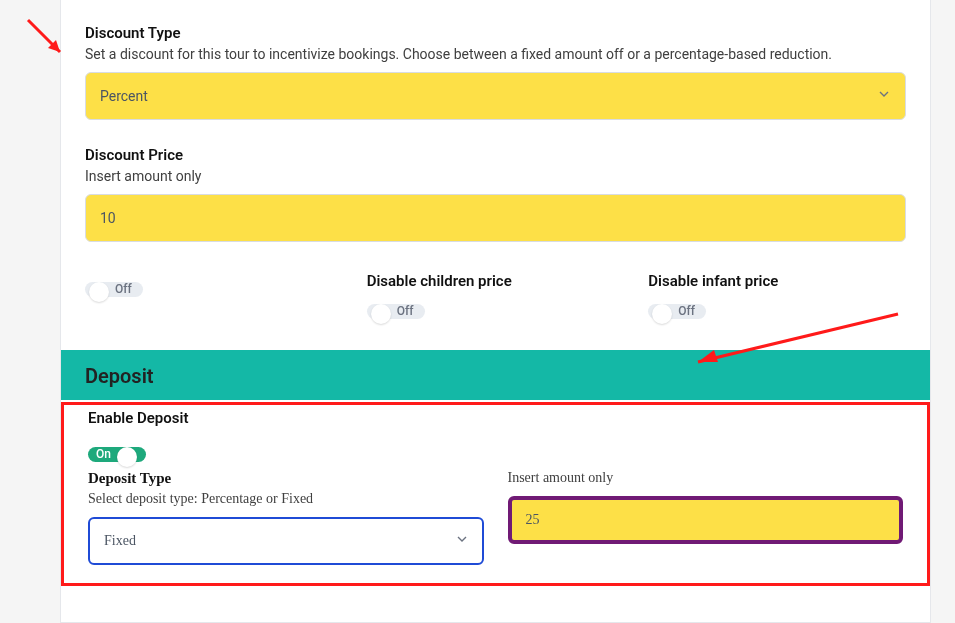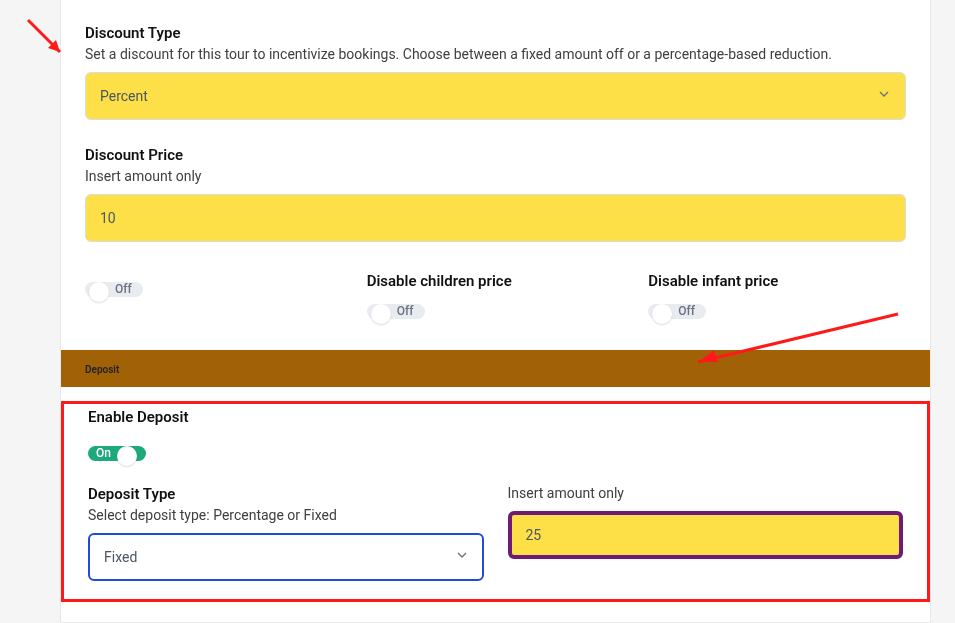--- a/index.html
+++ b/index.html
@@ -96,39 +96,40 @@
     .toggle-off .knob { margin-right: 6px; }
     .toggle-on .knob { order: 2; margin-left: 6px; }
     .toggle .tlabel {
       font-size: 12px;
       font-weight: 500;
     }
     .toggle-off .tlabel { color: #6b7280; }
     .toggle-on .tlabel { color: #fff; order: 1; padding-left: 4px; }
 
     .section-header {
-      background: #a16207;
-      margin: 22px -24px 14px -24px;
+      background: #14b8a6;
+      margin: 22px -24px 2px -24px;
       padding: 14px 24px 12px 24px;
-      font-size: 10px;
+      font-size: 20px;
       font-weight: 600;
       color: #222;
     }
 
     .deposit-highlight {
       border: 3px solid #ff1a1a;
       margin: 0 -24px;
       padding: 4px 24px 18px 24px;
       position: relative;
     }
 
     .deposit-row {
       display: flex;
       gap: 24px;
-      margin-top: 24px;
+      margin-top: 8px;
+      font-family: Liberation Serif, serif;
     }
     .deposit-row .dcol { flex: 1; }
 
     .select-focused {
       border: 2px solid #1f4bd6;
       background: #fff;
     }
     .text-input-plain {
       background: #fde047;
       border: 4px solid #701a75;

